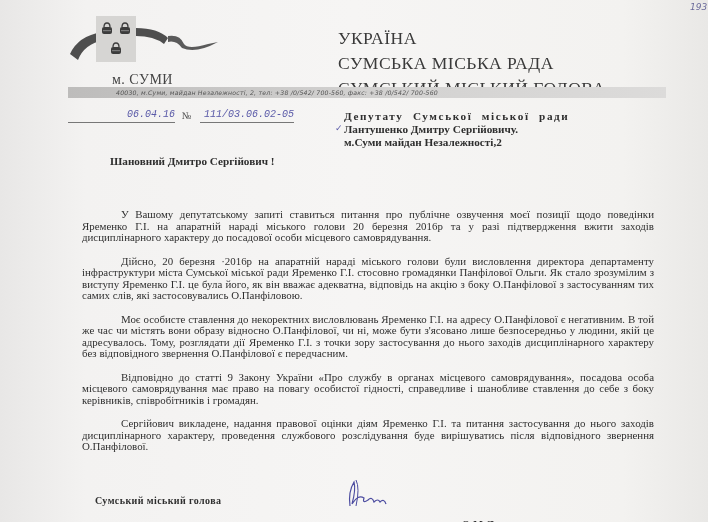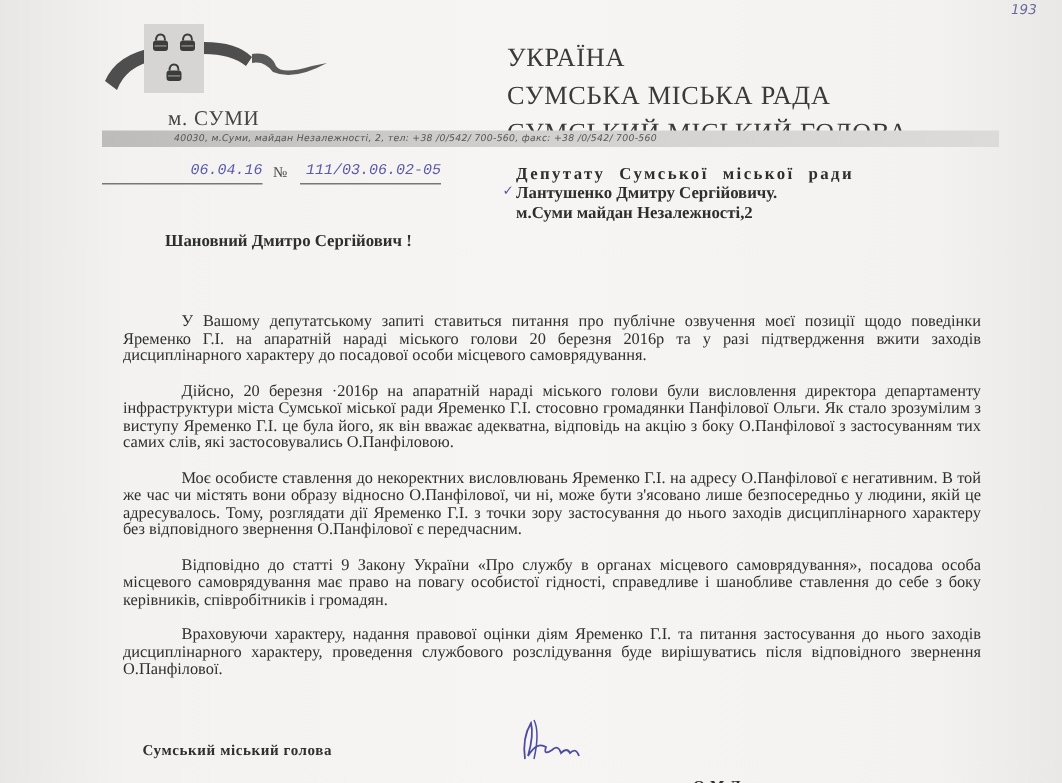--- a/index.html
+++ b/index.html
@@ -55,21 +55,21 @@
       left: 338px;
       top: 26px;
       font-size: 17.5px;
       line-height: 25px;
       color: #3a3a3a;
       letter-spacing: 0.5px;
     }
     .org-lines div { white-space: nowrap; }
     .page-num {
       position: absolute;
-      left: 674px;
+      left: 690px;
       top: 2px;
       font-family: "DejaVu Sans", sans-serif;
       font-style: italic;
       font-size: 9px;
       color: #6a6a9a;
     }
     .address-bar {
       position: absolute;
       left: 68px;
       top: 87px;
@@ -259,21 +259,21 @@
     <div>м.Суми майдан Незалежності,2</div>
   </div>
 
   <div class="salutation">Шановний Дмитро Сергійович !</div>
 
   <div class="body-text">
     <p>У Вашому депутатському запиті ставиться питання про публічне озвучення моєї позиції щодо поведінки Яременко Г.І. на апаратній нараді міського голови 20 березня 2016р та у разі підтвердження вжити заходів дисциплінарного характеру до посадової особи місцевого самоврядування.</p>
     <p>Дійсно, 20 березня ·2016р на апаратній нараді міського голови були висловлення директора департаменту інфраструктури міста Сумської міської ради Яременко Г.І. стосовно громадянки Панфілової Ольги. Як стало зрозумілим з виступу Яременко Г.І. це була його, як він вважає адекватна, відповідь на акцію з боку О.Панфілової з застосуванням тих самих слів, які застосовувались О.Панфіловою.</p>
     <p>Моє особисте ставлення до некоректних висловлювань Яременко Г.І. на адресу О.Панфілової є негативним. В той же час чи містять вони образу відносно О.Панфілової, чи ні, може бути з'ясовано лише безпосередньо у людини, якій це адресувалось. Тому, розглядати дії Яременко Г.І. з точки зору застосування до нього заходів дисциплінарного характеру без відповідного звернення О.Панфілової є передчасним.</p>
     <p>Відповідно до статті 9 Закону України «Про службу в органах місцевого самоврядування», посадова особа місцевого самоврядування має право на повагу особистої гідності, справедливе і шанобливе ставлення до себе з боку керівників, співробітників і громадян.</p>
-    <p>Враховуючи характеру, надання правової оцінки діям Яременко Г.І. та питання застосування до нього заходів дисциплінарного характеру, проведення службового розслідування буде вирішуватись після відповідного звернення О.Панфілової.</p>
+    <p>Сергійович викладене, надання правової оцінки діям Яременко Г.І. та питання застосування до нього заходів дисциплінарного характеру, проведення службового розслідування буде вирішуватись після відповідного звернення О.Панфілової.</p>
   </div>
 
   <div class="signature-row">
     <div class="sig-title">Сумський міський голова</div>
     <svg class="sig-mark" viewBox="0 0 50 32">
       <path d="M8 28 Q 6 14 12 4 Q 14 12 10 26 Q 16 16 22 20 Q 20 26 26 22 Q 30 18 32 24 Q 36 20 38 24 Q 42 20 44 26" stroke="#4c4ca0" stroke-width="1.2" fill="none"></path>
       <path d="M14 2 Q 18 10 14 28" stroke="#4c4ca0" stroke-width="1" fill="none"></path>
     </svg>
     <div class="sig-name">О.М.Лисенко</div>
   </div>

